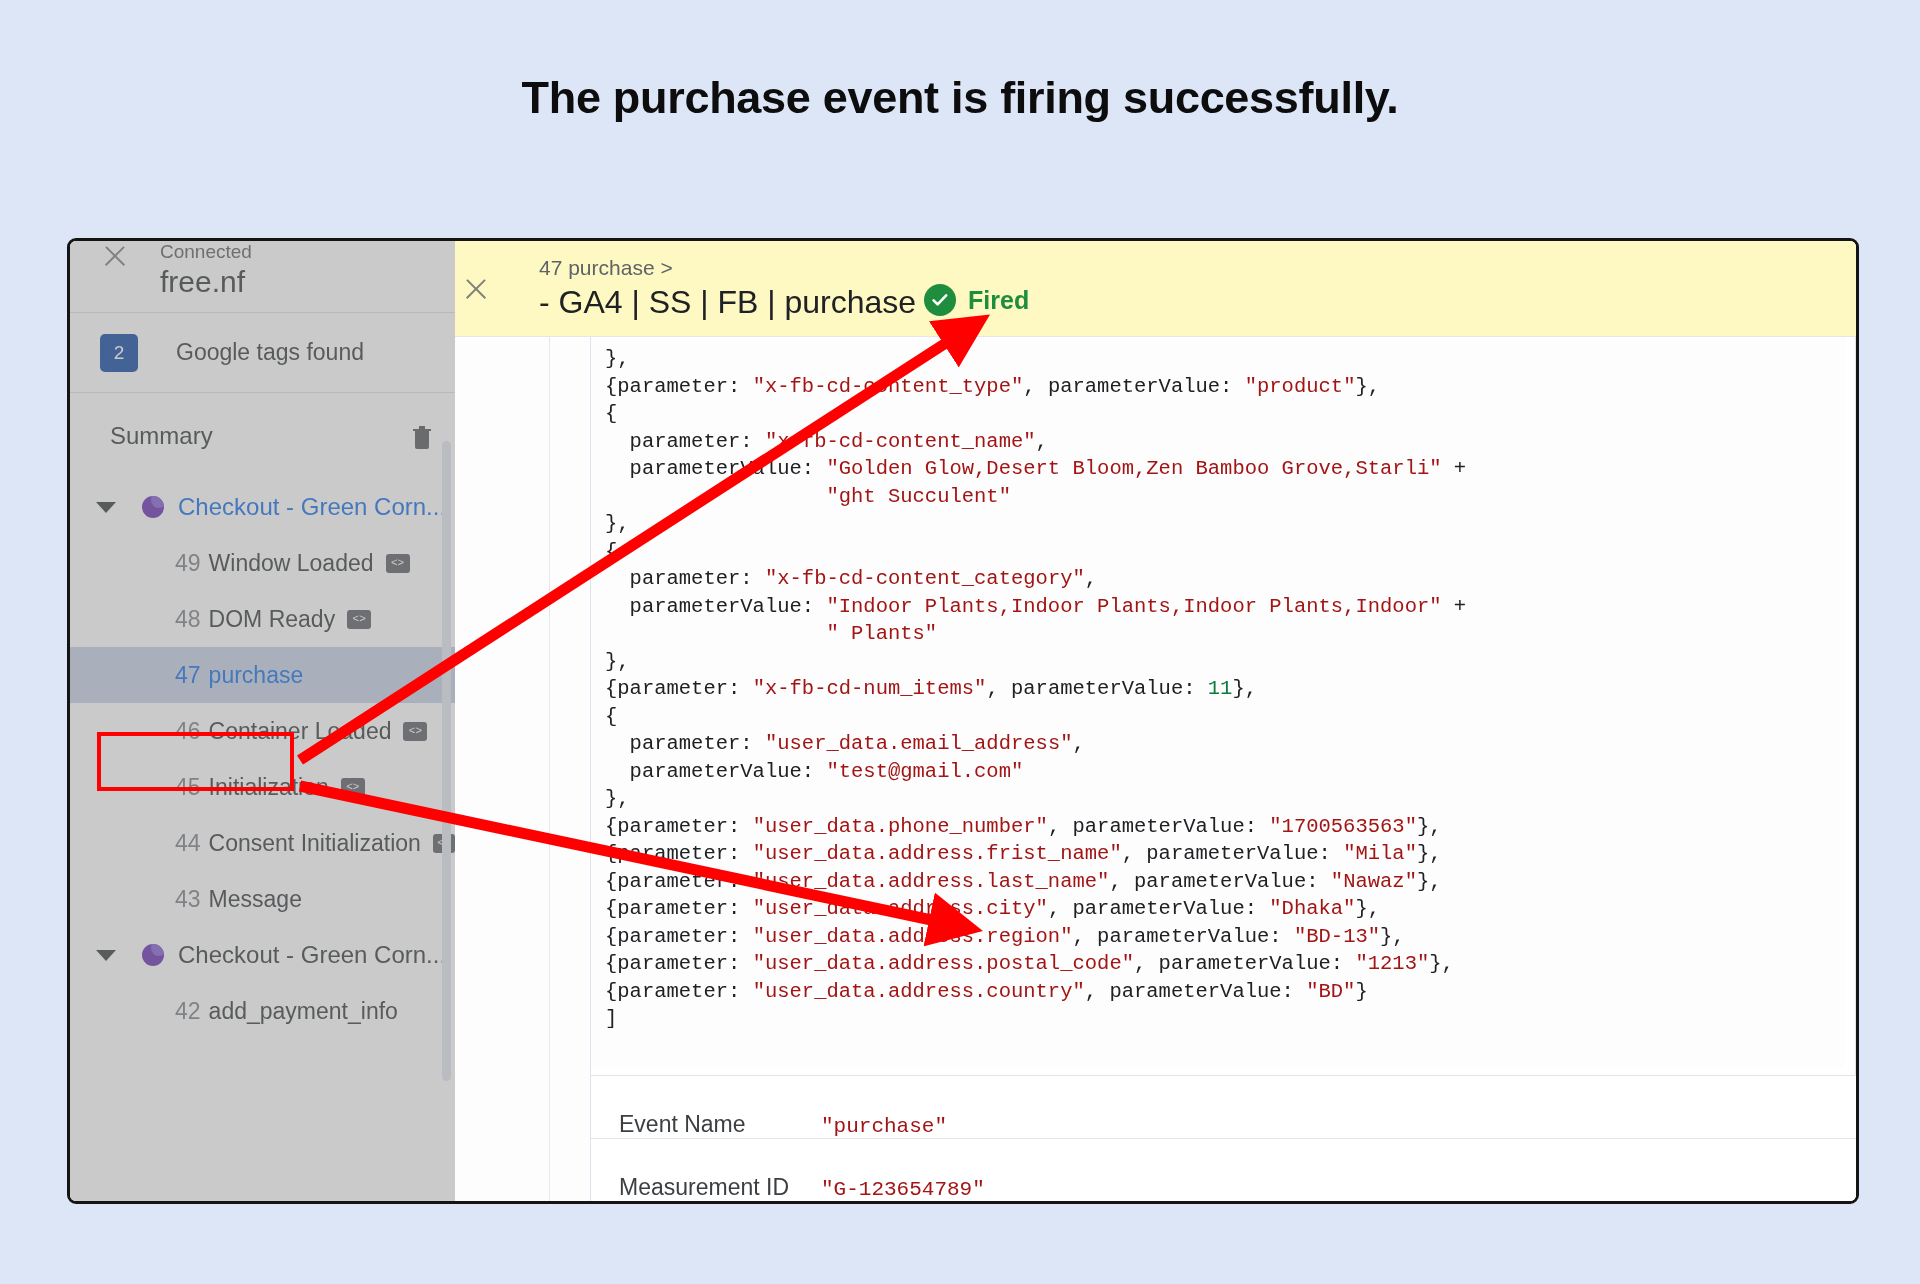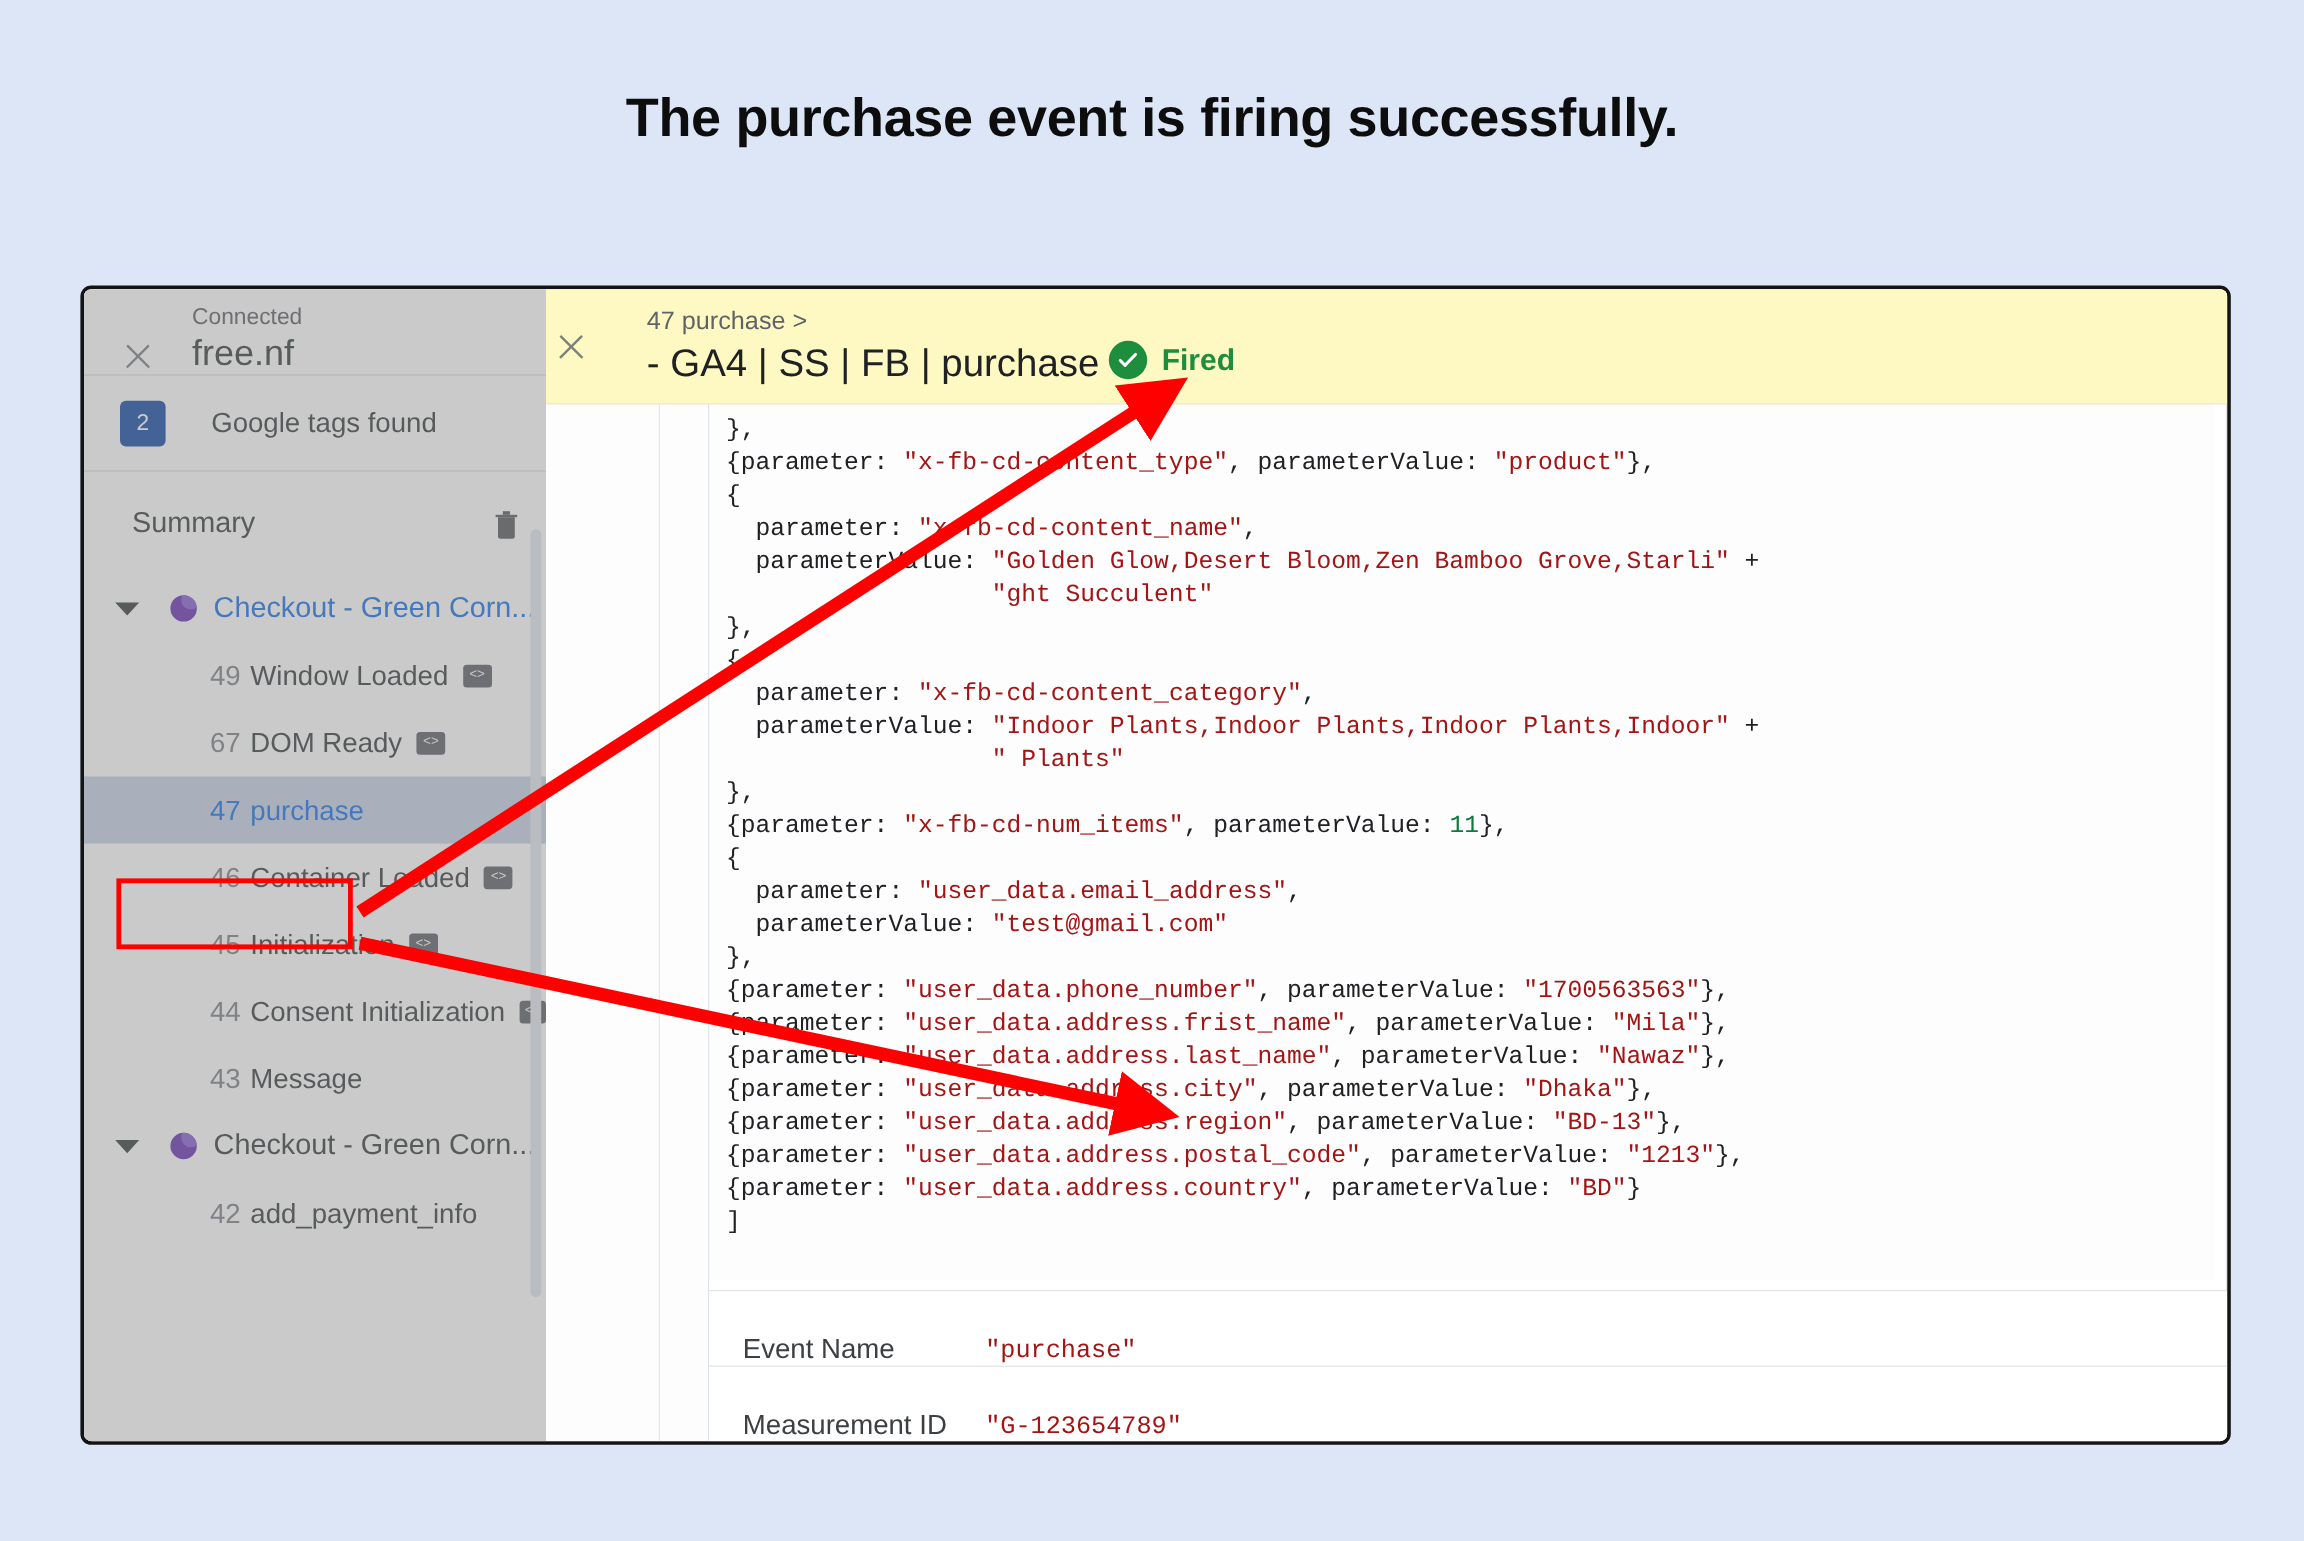--- a/index.html
+++ b/index.html
@@ -46,21 +46,21 @@
   .sidebar::after{
     content:"";
     position:absolute;inset:0;
     background:rgba(128,128,128,0.42);
     pointer-events:none;
     z-index:5;
   }
 
   .sb-head{
     height:72px;
-    display:flex;align-items:flex-end;
+    display:flex;align-items:flex-start;
     padding:0 0 0 30px;
     box-sizing:border-box;
     border-bottom:1px solid #e2e2e2;
   }
   .x-icon{
     width:30px;height:30px;
     flex:0 0 30px;
     position:relative;
     margin-right:30px;
     opacity:.8;
@@ -321,21 +321,21 @@
         <div class="sb-group-label">Checkout - Green Corn...</div>
       </div>
 
       <div class="sb-item">
         <span class="num">49</span>
         <span class="lbl">Window Loaded</span>
         <span class="code-chip">&lt;&gt;</span>
       </div>
 
       <div class="sb-item">
-        <span class="num">67</span>
+        <span class="num">48</span>
         <span class="lbl">DOM Ready</span>
         <span class="code-chip">&lt;&gt;</span>
       </div>
 
       <div class="sb-item selected">
         <span class="num">47</span>
         <span class="lbl">purchase</span>
       </div>
 
       <div class="sb-item">

